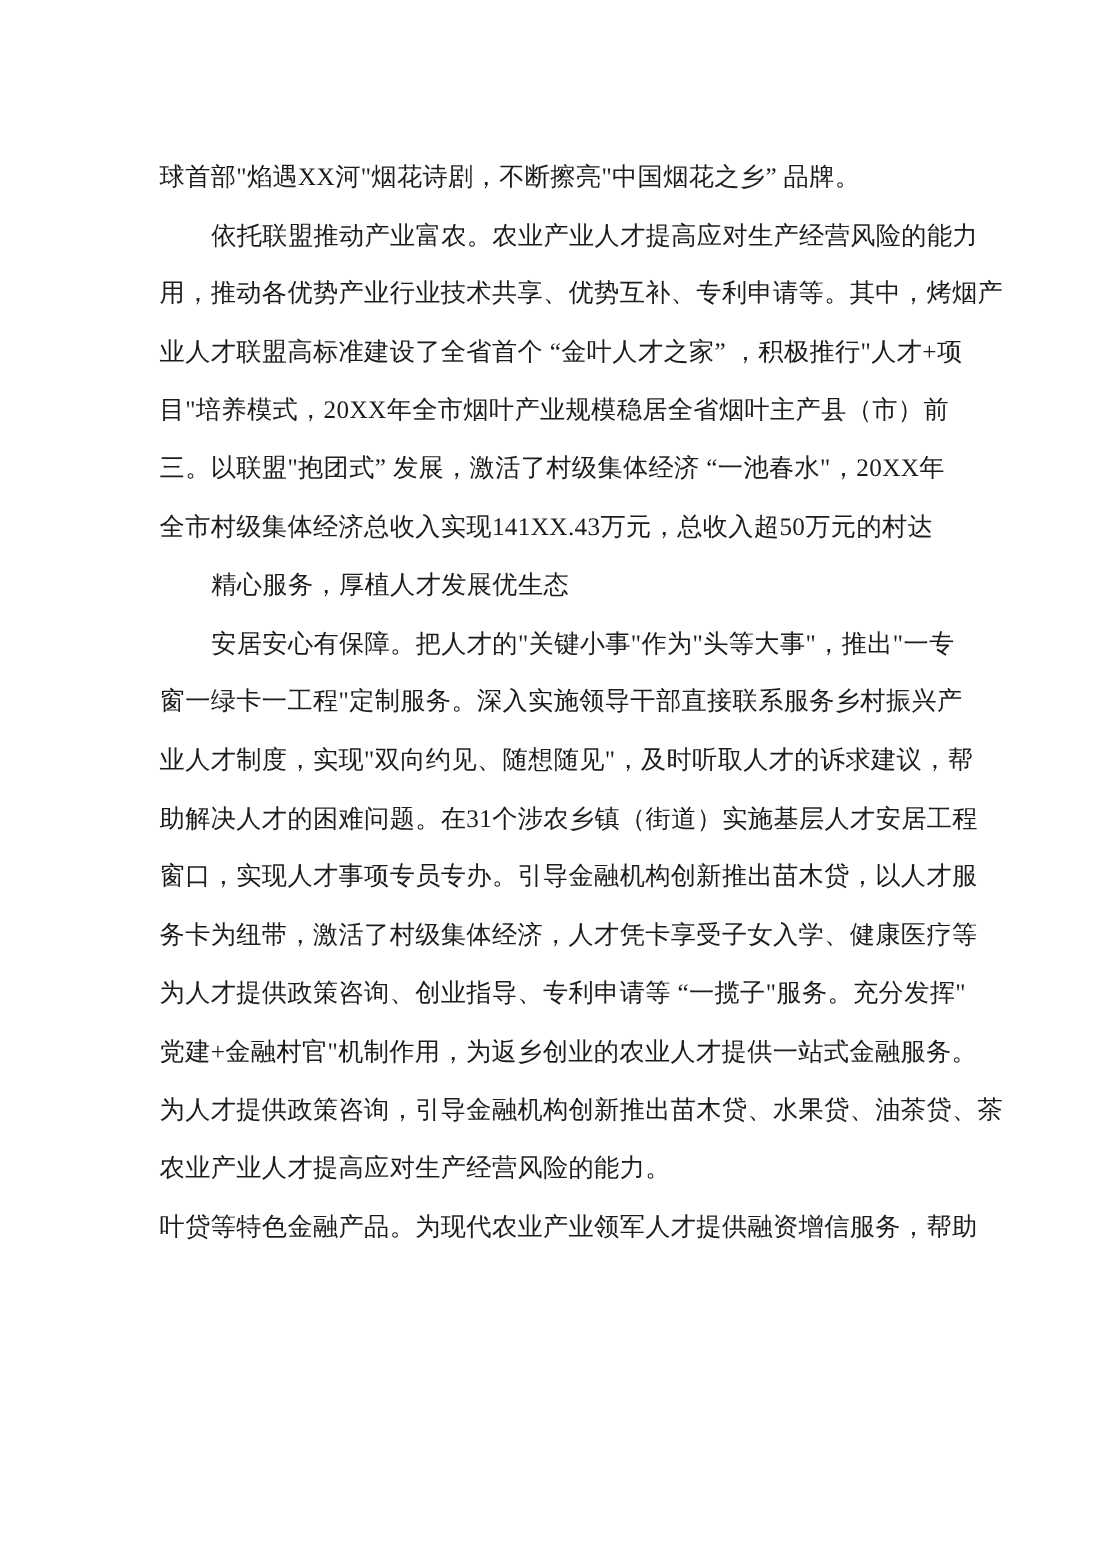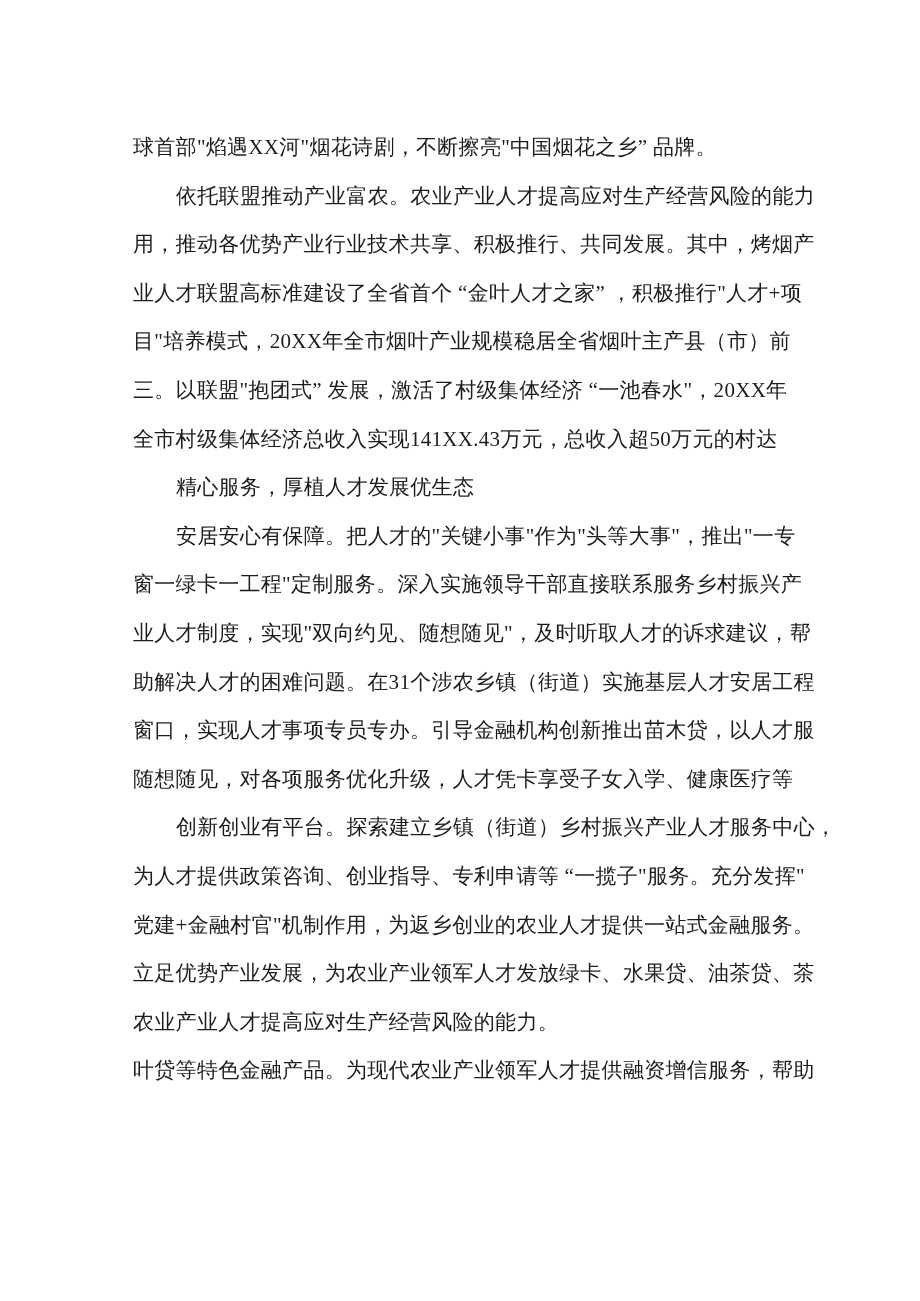--- a/index.html
+++ b/index.html
@@ -37,32 +37,31 @@
     text-indent: 43px;
   }
 </style>
 </head>
 <body>
 
 <div class="doc-page">
   <div class="doc-content" id="doc-content" style="color: rgb(28, 28, 28);">
       <div class="text-line">球首部"焰遇XX河"烟花诗剧，不断擦亮"中国烟花之乡” 品牌。</div>
       <div class="text-line indent">依托联盟推动产业富农。农业产业人才提高应对生产经营风险的能力</div>
-      <div class="text-line">用，推动各优势产业行业技术共享、积极推行、共同发展。其中，烤烟产</div>
+      <div class="text-line">用，推动各优势产业行业技术共享、优势互补、专利申请等。其中，烤烟产</div>
       <div class="text-line">业人才联盟高标准建设了全省首个 “金叶人才之家” ，积极推行"人才+项</div>
       <div class="text-line">目"培养模式，20XX年全市烟叶产业规模稳居全省烟叶主产县（市）前</div>
       <div class="text-line">三。以联盟"抱团式” 发展，激活了村级集体经济 “一池春水"，20XX年</div>
       <div class="text-line">全市村级集体经济总收入实现141XX.43万元，总收入超50万元的村达</div>
       <div class="text-line indent">精心服务，厚植人才发展优生态</div>
       <div class="text-line indent">安居安心有保障。把人才的"关键小事"作为"头等大事"，推出"一专</div>
       <div class="text-line">窗一绿卡一工程"定制服务。深入实施领导干部直接联系服务乡村振兴产</div>
       <div class="text-line">业人才制度，实现"双向约见、随想随见"，及时听取人才的诉求建议，帮</div>
       <div class="text-line">助解决人才的困难问题。在31个涉农乡镇（街道）实施基层人才安居工程</div>
       <div class="text-line">窗口，实现人才事项专员专办。引导金融机构创新推出苗木贷，以人才服</div>
-      <div class="text-line">随想随见，对各项服务优化升级，人才凭卡享受子女入学、健康医疗等</div>
-      <div class="text-line indent">创新创业有平台。探索建立乡镇（街道）乡村振兴产业人才服务中心，</div>
+      <div class="text-line">务卡为纽带，激活了村级集体经济，人才凭卡享受子女入学、健康医疗等</div>
       <div class="text-line">为人才提供政策咨询、创业指导、专利申请等 “一揽子"服务。充分发挥"</div>
       <div class="text-line">党建+金融村官"机制作用，为返乡创业的农业人才提供一站式金融服务。</div>
-      <div class="text-line">立足优势产业发展，为农业产业领军人才发放绿卡、水果贷、油茶贷、茶</div>
+      <div class="text-line">为人才提供政策咨询，引导金融机构创新推出苗木贷、水果贷、油茶贷、茶</div>
       <div class="text-line">农业产业人才提高应对生产经营风险的能力。</div>
       <div class="text-line">叶贷等特色金融产品。为现代农业产业领军人才提供融资增信服务，帮助</div>
     </div>
 </div>
 
 </body></html>

